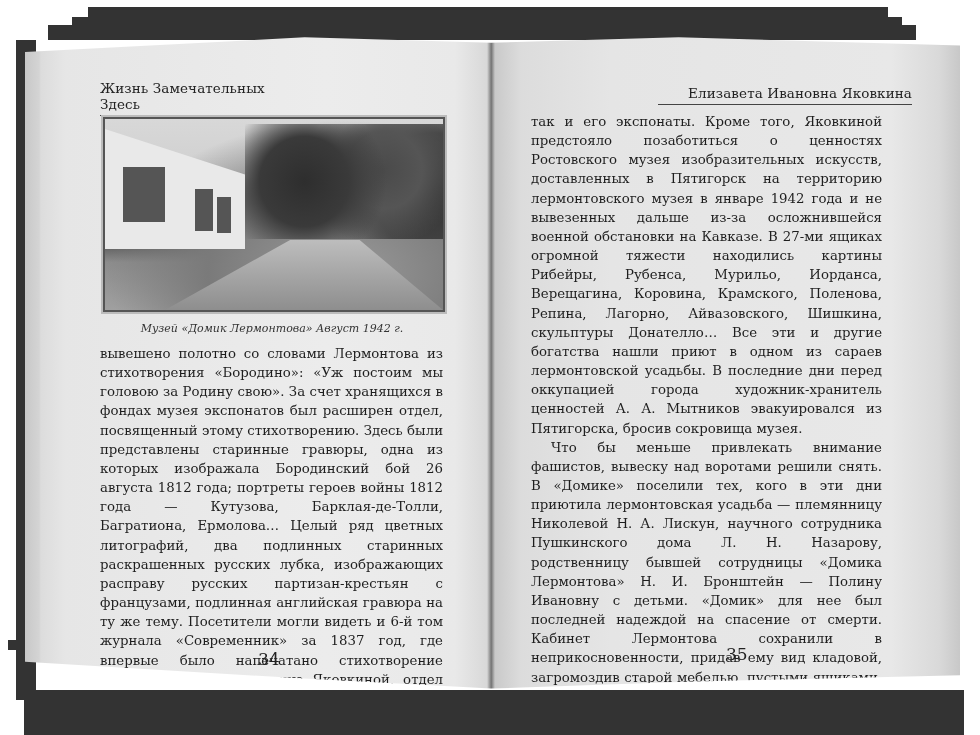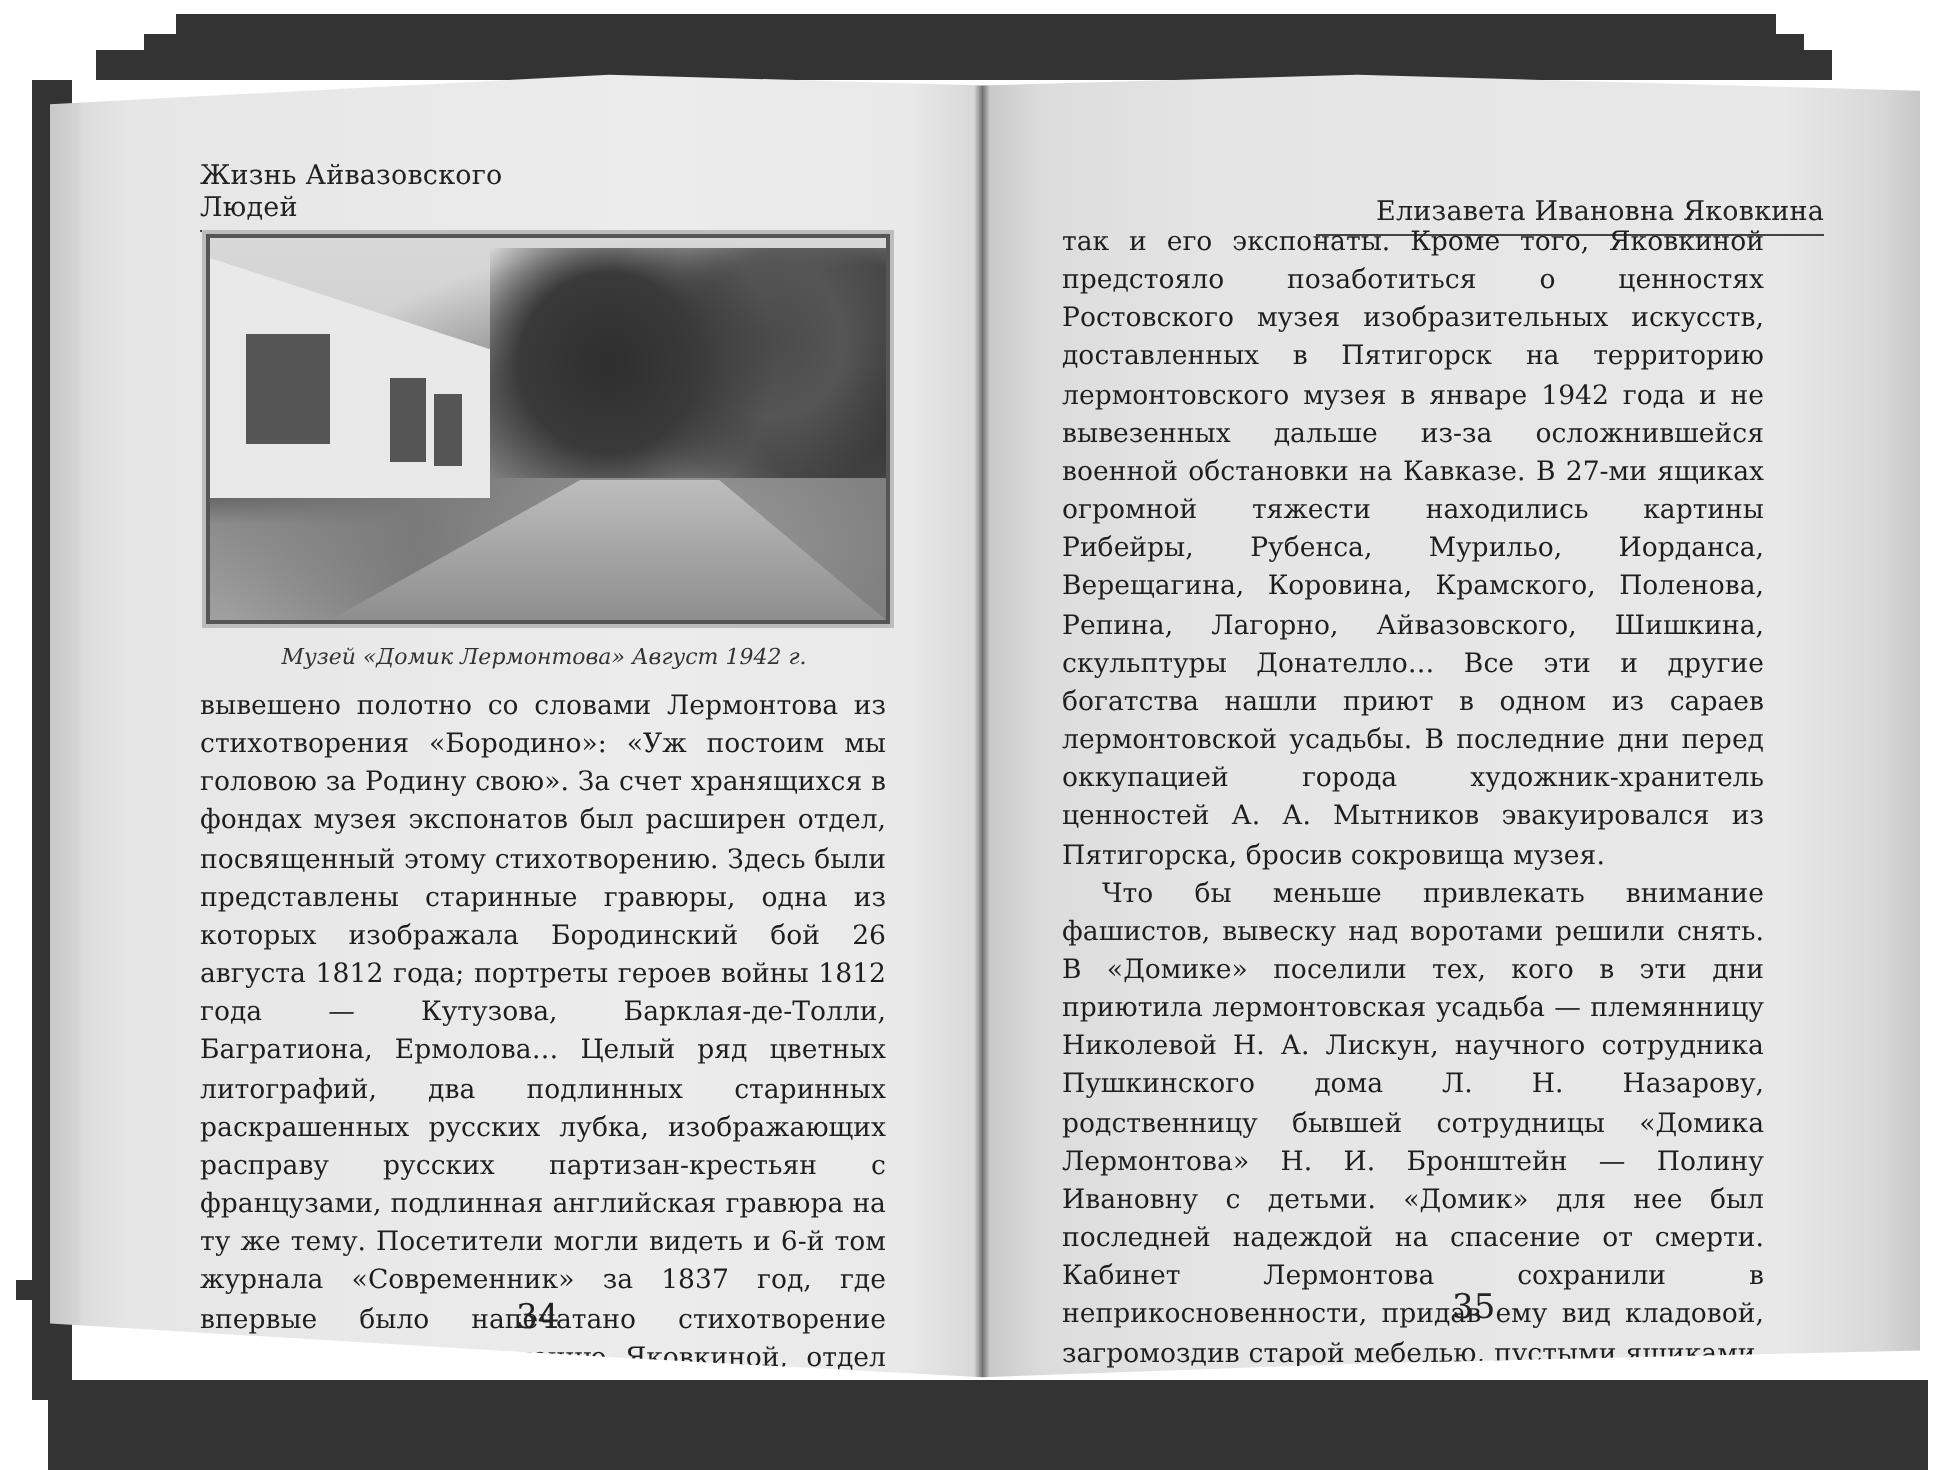--- a/index.html
+++ b/index.html
@@ -5,21 +5,21 @@
   html, body { margin:0; padding:0; }
   body { width:980px; height:735px; background:#ffffff; position:relative; overflow:hidden; font-family:"DejaVu Serif", "Liberation Serif", serif; }
   .shadow { position:absolute; background:#333333; }
   .book { position:absolute; left:25px; top:32px; width:935px; height:670px; }
   .page { position:absolute; top:0; height:100%; overflow:hidden; }
   .page-left { left:0; width:466px; background:linear-gradient(90deg,#c8c8c8 0px,#d4d4d4 14px,#dcdcdc 16px,#e6e6e6 40px,#ececec 300px,#e9e9e9 430px,#d8d8d8 462px,#7a7a7a 466px); clip-path:polygon(0 3%, 60% 0.8%, 100% 1.6%, 100% 98%, 60% 96.5%, 0 94%); }
   .page-right { left:466px; width:469px; background:linear-gradient(90deg,#6e6e6e 0px,#c9c9c9 4px,#dcdcdc 30px,#e5e5e5 120px,#e8e8e8 400px,#d9d9d9 448px,#c8c8c8 469px); clip-path:polygon(0 1.6%, 40% 0.8%, 100% 2%, 100% 96%, 40% 97%, 0 98%); }
   .running-head { position:absolute; font-size:13.5px; color:#222; letter-spacing:0.1px; }
   .running-head .rule { position:absolute; left:0; right:0; bottom:-4px; height:1px; background:#444; }
   .rh-left { left:75px; top:48px; width:180px; }
-  .rh-right { right:48px; top:66px; }
+  .rh-right { right:48px; top:53px; }
   .rh-right .rule { left:-30px; right:0; }
   .photo { position:absolute; left:78px; top:85px; width:338px; height:191px; border:2px solid #555; background:
     radial-gradient(ellipse at 70% 80%, #9a9a9a 0%, #7a7a7a 40%, transparent 70%),
     linear-gradient(180deg,#d8d8d8 0%,#cfcfcf 30%,#555 45%,#3e3e3e 60%,#8c8c8c 75%,#a0a0a0 100%); box-shadow:0 0 0 2px #bcbcbc; }
   .photo .house { position:absolute; left:0; top:10px; width:140px; height:120px; background:#e9e9e9; clip-path:polygon(0 0,100% 38%,100% 100%,0 100%); }
   .photo .win { position:absolute; background:#555; }
   .photo .trees { position:absolute; left:140px; top:5px; width:198px; height:115px; background:radial-gradient(circle at 30% 50%,#2e2e2e 0%,#3a3a3a 30%,transparent 55%), radial-gradient(circle at 70% 40%,#4a4a4a 0%,#555 25%,transparent 50%), radial-gradient(circle at 95% 60%,#333 0%,#444 30%,transparent 55%); }
   .photo .road { position:absolute; left:60px; bottom:0; width:278px; height:70px; background:linear-gradient(180deg,#bdbdbd,#8e8e8e); clip-path:polygon(45% 0,70% 0,100% 100%,0 100%); }
   .caption { position:absolute; left:78px; top:290px; width:338px; text-align:center; font-style:italic; font-size:11px; color:#333; }
   .text { position:absolute; font-size:13.3px; line-height:19.15px; color:#1e1e1e; text-align:justify; }
@@ -37,21 +37,21 @@
 <div class="shadow" style="left:88px;top:7px;width:800px;height:30px;"></div>
 <div class="shadow" style="left:72px;top:17px;width:830px;height:20px;"></div>
 <div class="shadow" style="left:48px;top:25px;width:868px;height:15px;"></div>
 <div class="shadow" style="left:16px;top:40px;width:20px;height:660px;"></div>
 <div class="shadow" style="left:24px;top:690px;width:940px;height:45px;"></div>
 <div class="shadow" style="left:8px;top:640px;width:20px;height:10px;"></div>
 
 <div class="book">
   <div class="page page-left">
     <div class="running-head rh-left">
-      <span>Жизнь Айвазовского Людей</span>
+      <span>Жизнь Замечательных Здесь</span>
       <div class="rule"></div>
     </div>
     <div class="photo">
       <div class="trees"></div>
       <div class="house"></div>
       <div class="win" style="left:18px;top:48px;width:42px;height:55px;"></div>
       <div class="win" style="left:90px;top:70px;width:18px;height:42px;"></div>
       <div class="win" style="left:112px;top:78px;width:14px;height:36px;"></div>
       <div class="road"></div>
     </div>

